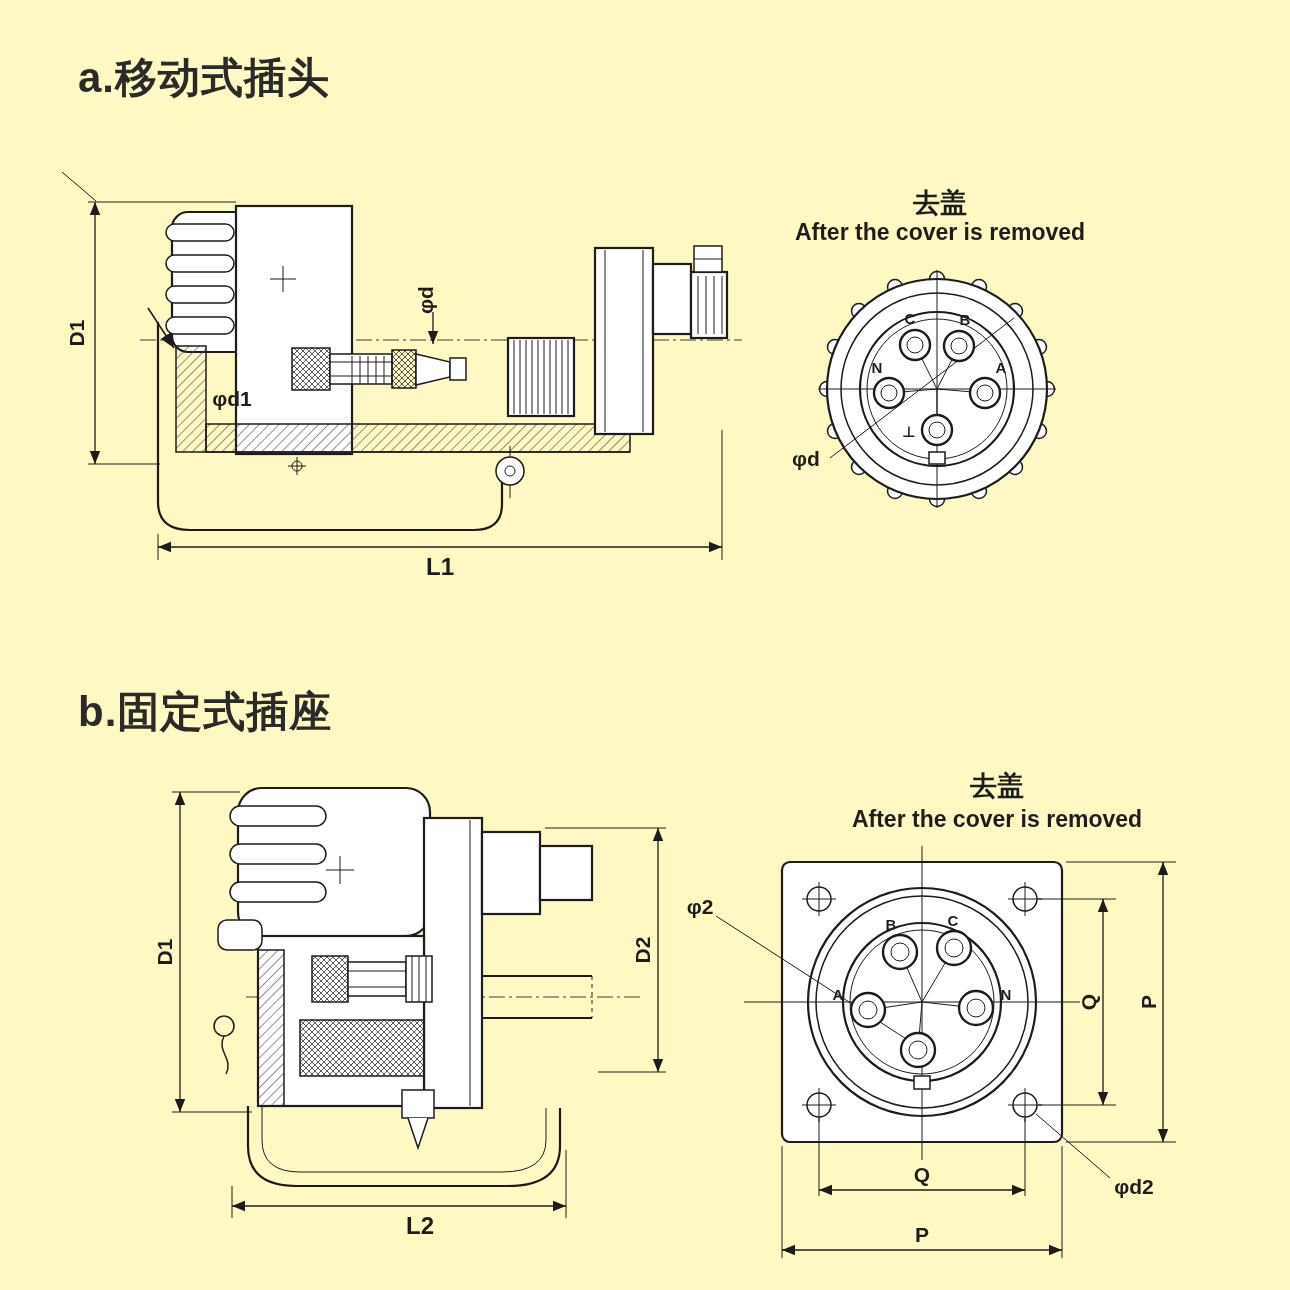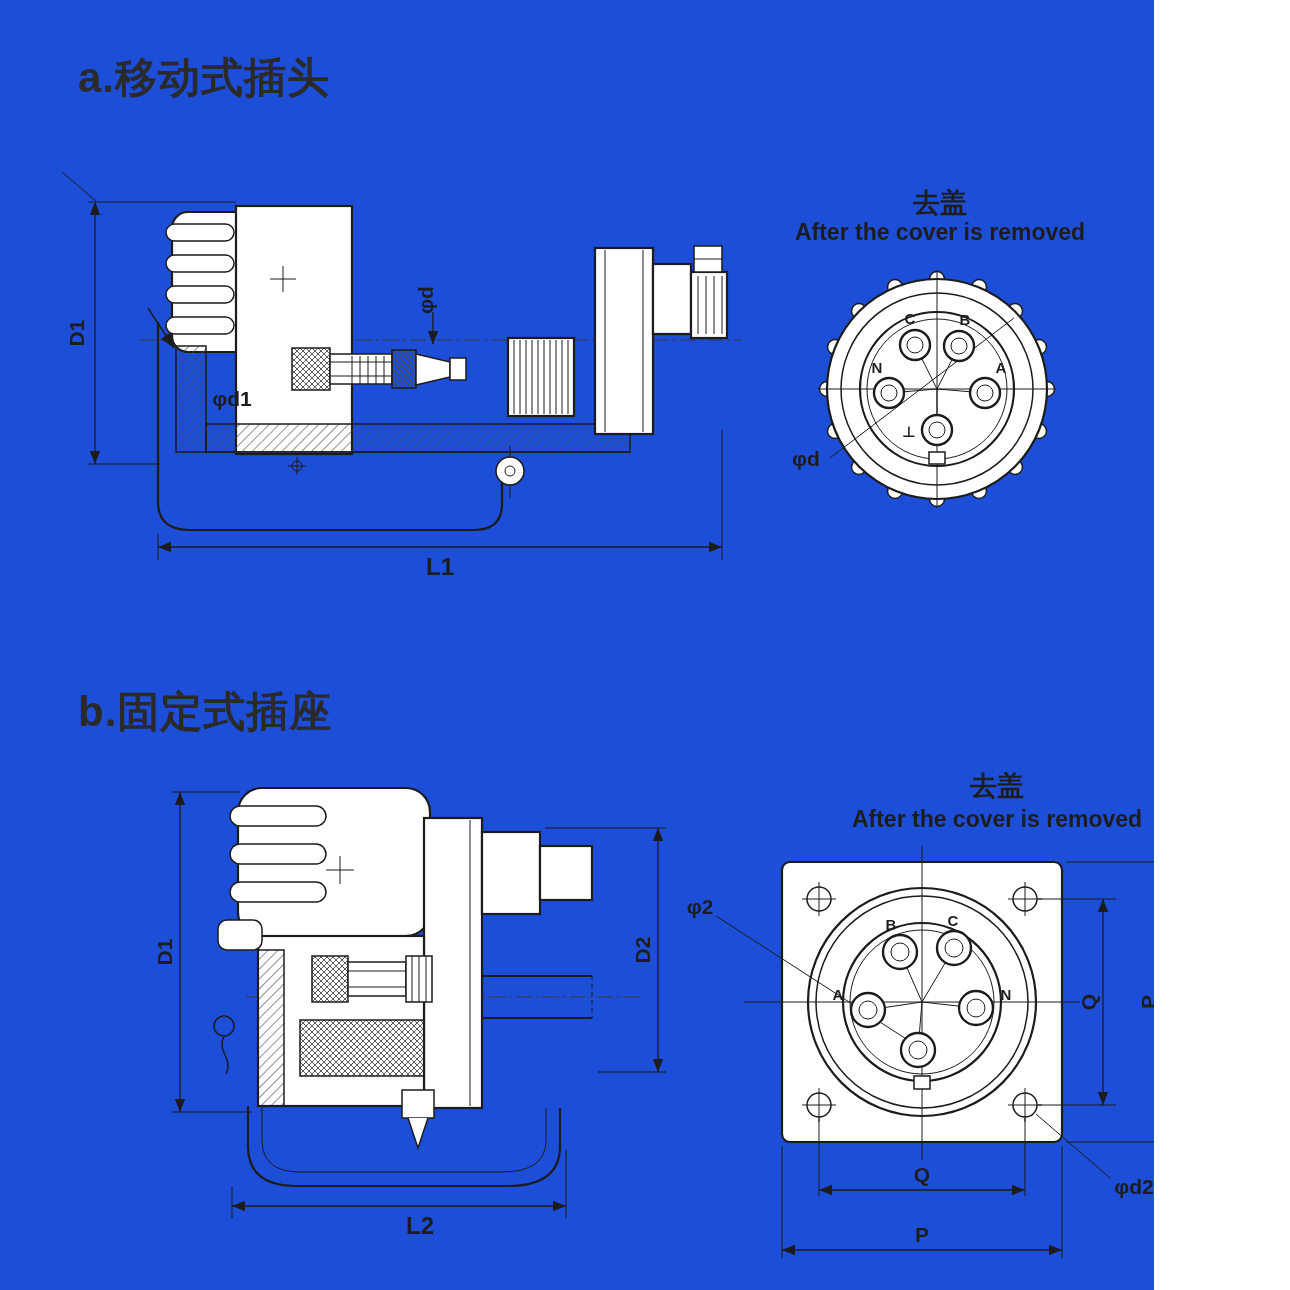--- a/index.html
+++ b/index.html
@@ -1,16 +1,16 @@
 <!DOCTYPE html>
 <html><head>
 <meta charset="utf-8">
 <style>
   html,body{margin:0;padding:0;background:#fff;}
-  .page{position:relative;width:1154px;height:1290px;background:#1d4ed8;overflow:hidden;
+  .page{position:relative;width:1290px;height:1290px;background:#fef9c3;overflow:hidden;
         font-family:"Liberation Sans","DejaVu Sans",sans-serif;}
   svg{position:absolute;left:0;top:0;}
   svg .ln{stroke:#1c1c1c;fill:none;}
   svg .outline{stroke-width:2.2;}
   svg .mid{stroke-width:1.5;}
   svg .thin{stroke-width:1;}
   svg .dim{stroke-width:1.3;}
   svg .axis{stroke:#3a3a3a;stroke-width:1;stroke-dasharray:16 4 3 4;}
   svg .w{fill:#ffffff;}
   svg text{stroke:none;fill:#1d1d1d;font-family:"Liberation Sans","DejaVu Sans",sans-serif;font-weight:bold;}

